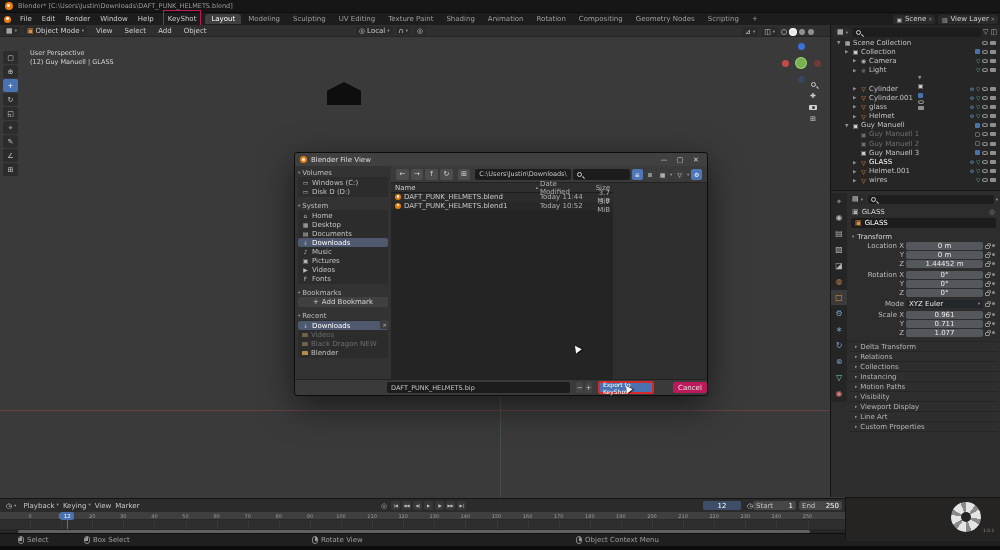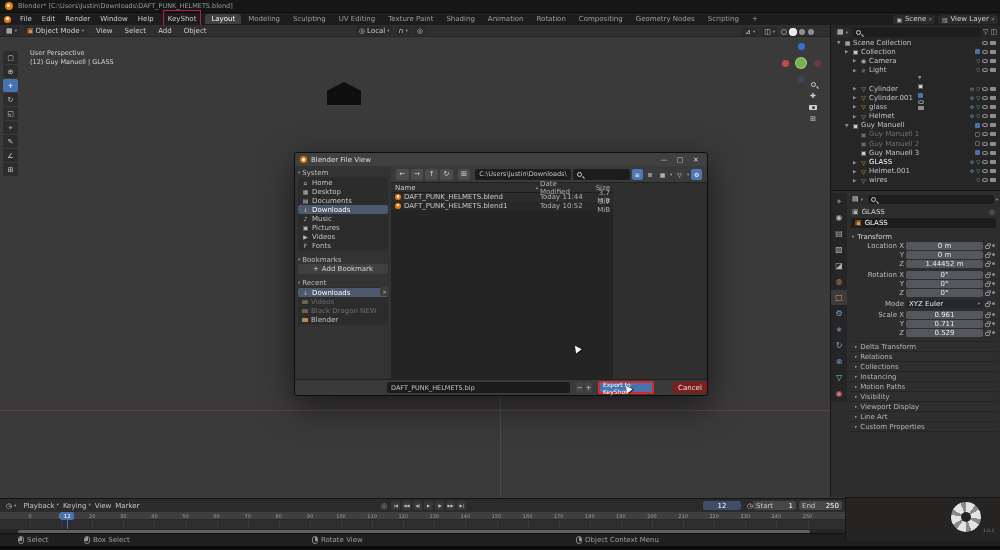--- a/index.html
+++ b/index.html
@@ -87,21 +87,21 @@
   .c-name{flex:1;display:flex;align-items:center;gap:3px;overflow:hidden;white-space:nowrap}
   .c-date{width:47px;color:#b2b2b2}
   .c-size{width:26px;text-align:right;padding-right:3px;color:#b2b2b2}
   .i-blend{width:6px;height:6px;border-radius:50%;background:#e87d0d;position:relative;flex:0 0 auto}
   .i-blend::after{content:"";position:absolute;left:1.5px;top:1px;width:2.5px;height:2.5px;border-radius:50%;background:#fff}
   #fd-props{flex:1;background:#2b2b2b;border-left:1px solid #1c1c1c;padding:4px 6px;color:#8f8f8f}
   #fd-bottom{position:absolute;left:0;bottom:0;right:0;height:16px;background:#3a3a3a;border-top:1px solid #222;border-radius:0 0 3px 3px;display:flex;align-items:center;padding-left:92px;gap:2px}
   #fd-filename{width:214px;height:11px}
   .mini{width:8px;height:11px;background:#444;border-radius:2px;display:flex;align-items:center;justify-content:center;color:#ccc}
   #fd-export{height:13px;background:#4a72b0;border:2px solid #d42a2a;border-radius:2px;color:#fff;display:flex;align-items:center;justify-content:center;padding:0 3px;font-size:6px;position:relative}
-  #fd-cancel{width:40px;height:11px;background:#7f1d1d;border-radius:2px;color:#e2e2e2;display:flex;align-items:center;justify-content:center;margin-left:17px}
+  #fd-cancel{width:40px;height:11px;background:#be185d;border-radius:2px;color:#e2e2e2;display:flex;align-items:center;justify-content:center;margin-left:17px}
   
   #outliner{left:830px;top:25px;width:170px;height:165px;background:#262626;border-left:1px solid #151515;padding:1px 2px}
   #ol-filter{height:12px;display:flex;align-items:center;gap:2px;padding:0 1px}
   .ol-search{flex:1;background:#1d1d1d;border-radius:2px;height:9px;display:flex;align-items:center;gap:3px;padding:0 3px}
   .orow{height:9.2px;display:flex;align-items:center;gap:2px;padding-right:2px}
   .oarr{width:5px;color:#8f8f8f;font-size:4.5px;flex:0 0 auto}
   .oic{width:7px;text-align:center;font-size:6px;flex:0 0 auto}
   .oname{flex:1;overflow:hidden;white-space:nowrap;color:#c3c3c3}
   .orow.muted .oname{color:#707070}
   .orow.active .oname{color:#fff}
@@ -314,20 +314,36 @@
       <span style="flex:1"></span>
       <span class="winbtn">—</span>
       <span class="winbtn">▢</span>
       <span class="winbtn">✕</span>
     </div>
 
     <div id="fd-side">
       <div class="sec">
         <div class="sec-h">
             <span class="car">▾</span>
+            <span>Volumes</span>
+          </div>
+        <div class="sec-b" id="fd-volumes-items">
+            <div class="fitem">
+              <span class="fic">▭</span>
+              <span>Windows (C:)</span>
+            </div>
+            <div class="fitem">
+              <span class="fic">▭</span>
+              <span>Disk D (D:)</span>
+            </div>
+          </div>
+      </div>
+      <div class="sec">
+        <div class="sec-h">
+            <span class="car">▾</span>
             <span>System</span>
           </div>
         <div class="sec-b" id="fd-system-items">
             <div class="fitem">
               <span class="fic">⌂</span>
               <span>Home</span>
             </div>
             <div class="fitem">
               <span class="fic">▦</span>
               <span>Desktop</span>
@@ -749,21 +765,21 @@
             <span class="plabel">Y</span>
             <div class="pfield">
               <span>0.711</span>
             </div>
             <span class="i-lock"></span>
             <span class="i-dot"></span>
           </div>
           <div class="prow">
             <span class="plabel">Z</span>
             <div class="pfield">
-              <span>0.529</span>
+              <span>1.077</span>
             </div>
             <span class="i-lock"></span>
             <span class="i-dot"></span>
           </div>
         </div>
       <div id="prop-sections">
           <div class="psec">
             <span class="car">▸</span>
             <span>Delta Transform</span>
           </div>

